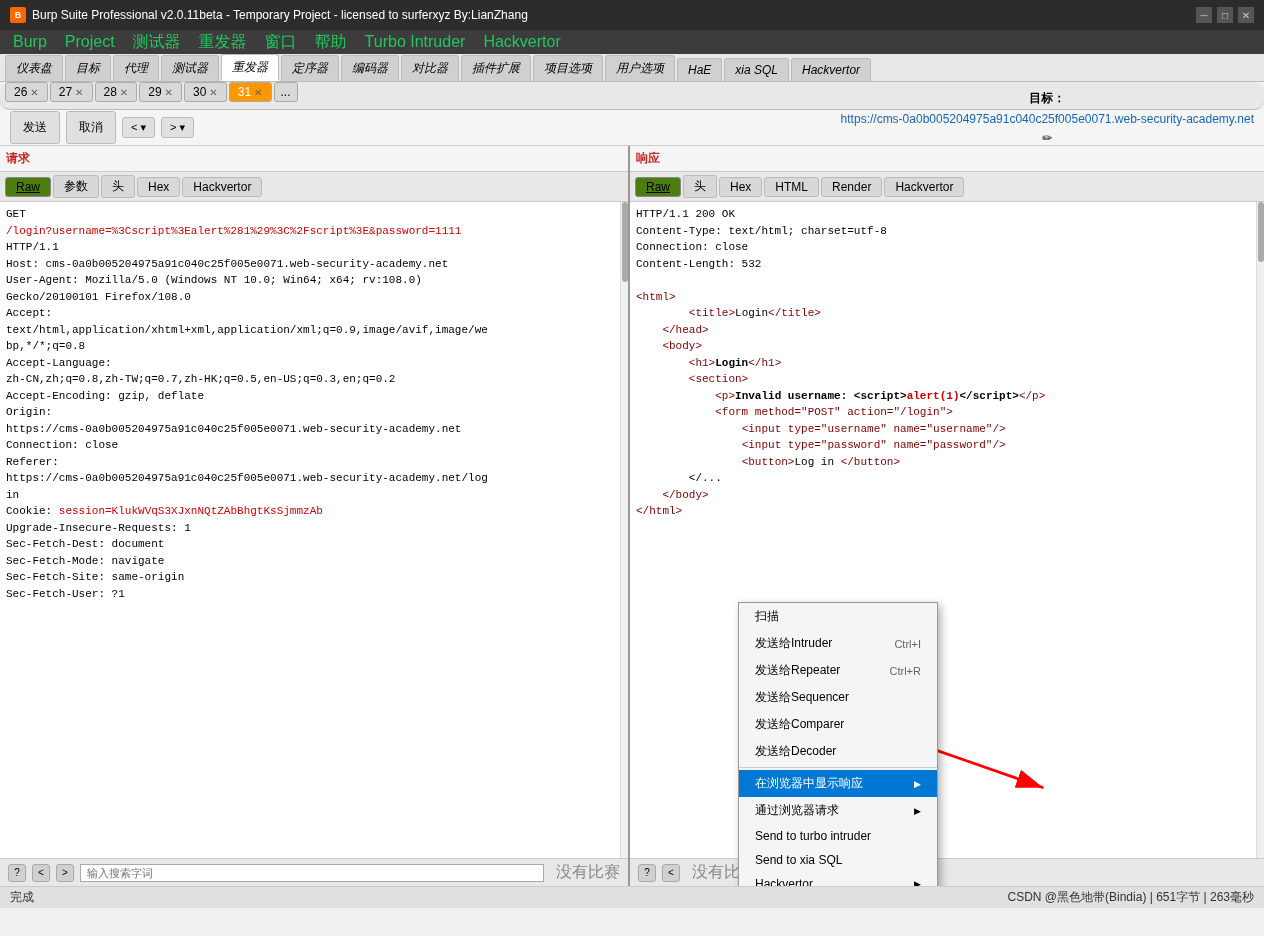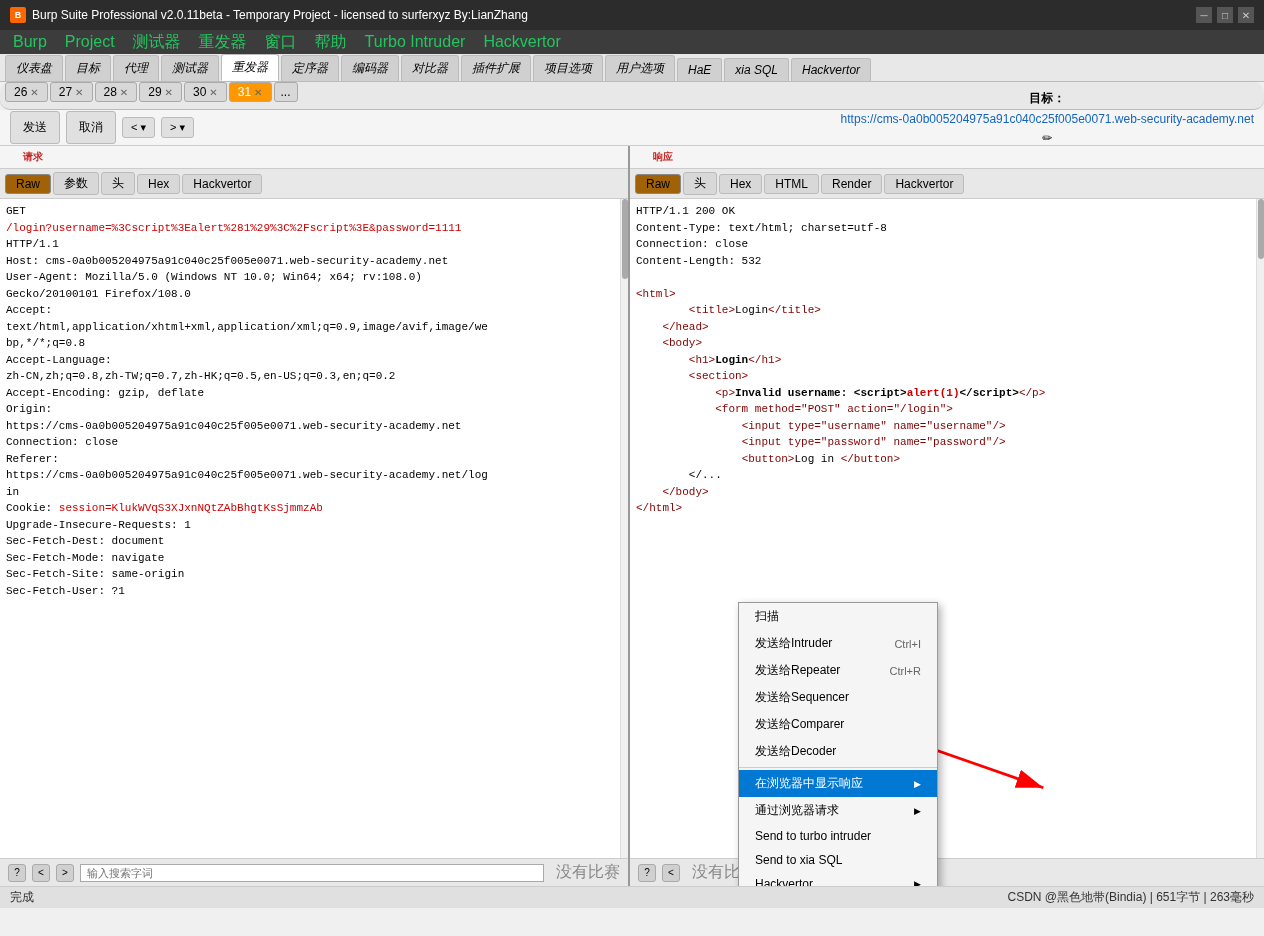--- a/index.html
+++ b/index.html
@@ -34,24 +34,24 @@
     .nav-btn { padding: 3px 8px; background: #e0e0e0; border: 1px solid #bbb; border-radius: 3px; cursor: pointer; font-size: 11px; display: flex; align-items: center; }
     .target-bar { margin-left: auto; display: flex; align-items: center; gap: 5px; font-size: 12px; flex-direction: column; }
     .target-label { font-weight: bold; }
     .target-url { color: #1565c0; }
     
     
     .split-pane { display: flex; flex: 1; overflow: hidden; }
     
     
     .left-pane { width: 630px; border-right: 2px solid #999; display: flex; flex-direction: column; }
-    .pane-header { background: #f5f5f5; border-bottom: 1px solid #ccc; padding: 4px 23px; font-size: 10px; font-weight: bold; color: #c62828; }
+    .pane-header { background: #f5f5f5; border-bottom: 1px solid #ccc; padding: 4px 6px; font-size: 12px; font-weight: bold; color: #c62828; }
     .pane-tabs { background: #e8e8e8; border-bottom: 1px solid #ccc; display: flex; align-items: center; padding: 3px 5px; gap: 2px; }
     .pane-tab { padding: 2px 10px; font-size: 12px; cursor: pointer; border: 1px solid #bbb; border-radius: 3px; background: #d8d8d8; }
-    .pane-tab.active { background: #a16207; border-color: #888; }
+    .pane-tab.active { background: #4d7c0f; border-color: #888; text-decoration: underline; }
     .pane-content { flex: 1; overflow: auto; background: #fff; font-family: 'Courier New', monospace; font-size: 11px; padding: 4px 6px; position: relative; }
     
     
     .right-pane { flex: 1; display: flex; flex-direction: column; position: relative; }
     
     
     .code-line { white-space: pre-wrap; line-height: 1.5; }
     .code-red { color: #cc0000; }
     
     

